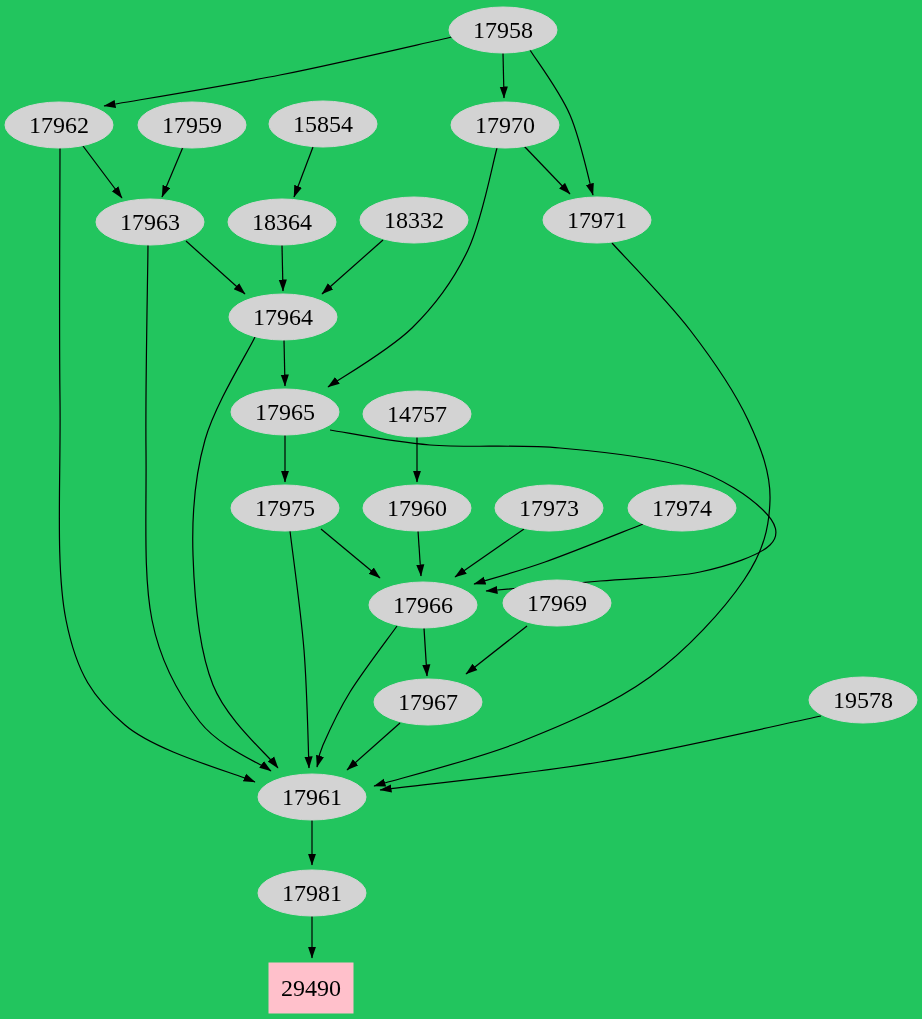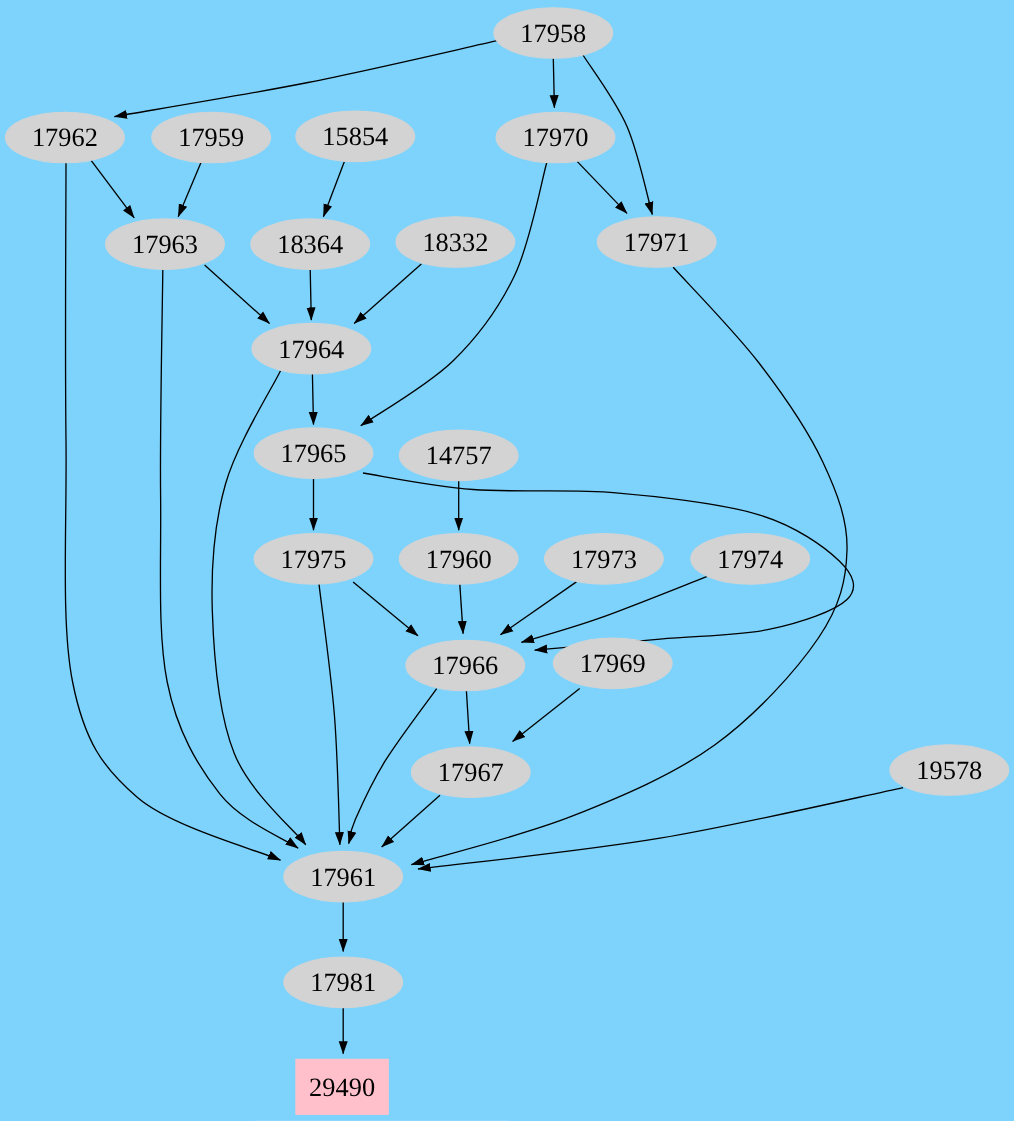--- a/index.html
+++ b/index.html
@@ -4,21 +4,21 @@
 <style>
   html, body {
     margin: 0;
     padding: 0;
     background: #ffffff;
   }
   #canvas {
     position: relative;
     width: 922px;
     height: 1019px;
-    background: #7dd3fc;
+    background: #22c55e;
     overflow: hidden;
     font-family: "Liberation Serif", "DejaVu Serif", serif;
   }
   #graph-svg {
     position: absolute;
     left: 0;
     top: 0;
   }
   .edge-path {
     fill: none;

